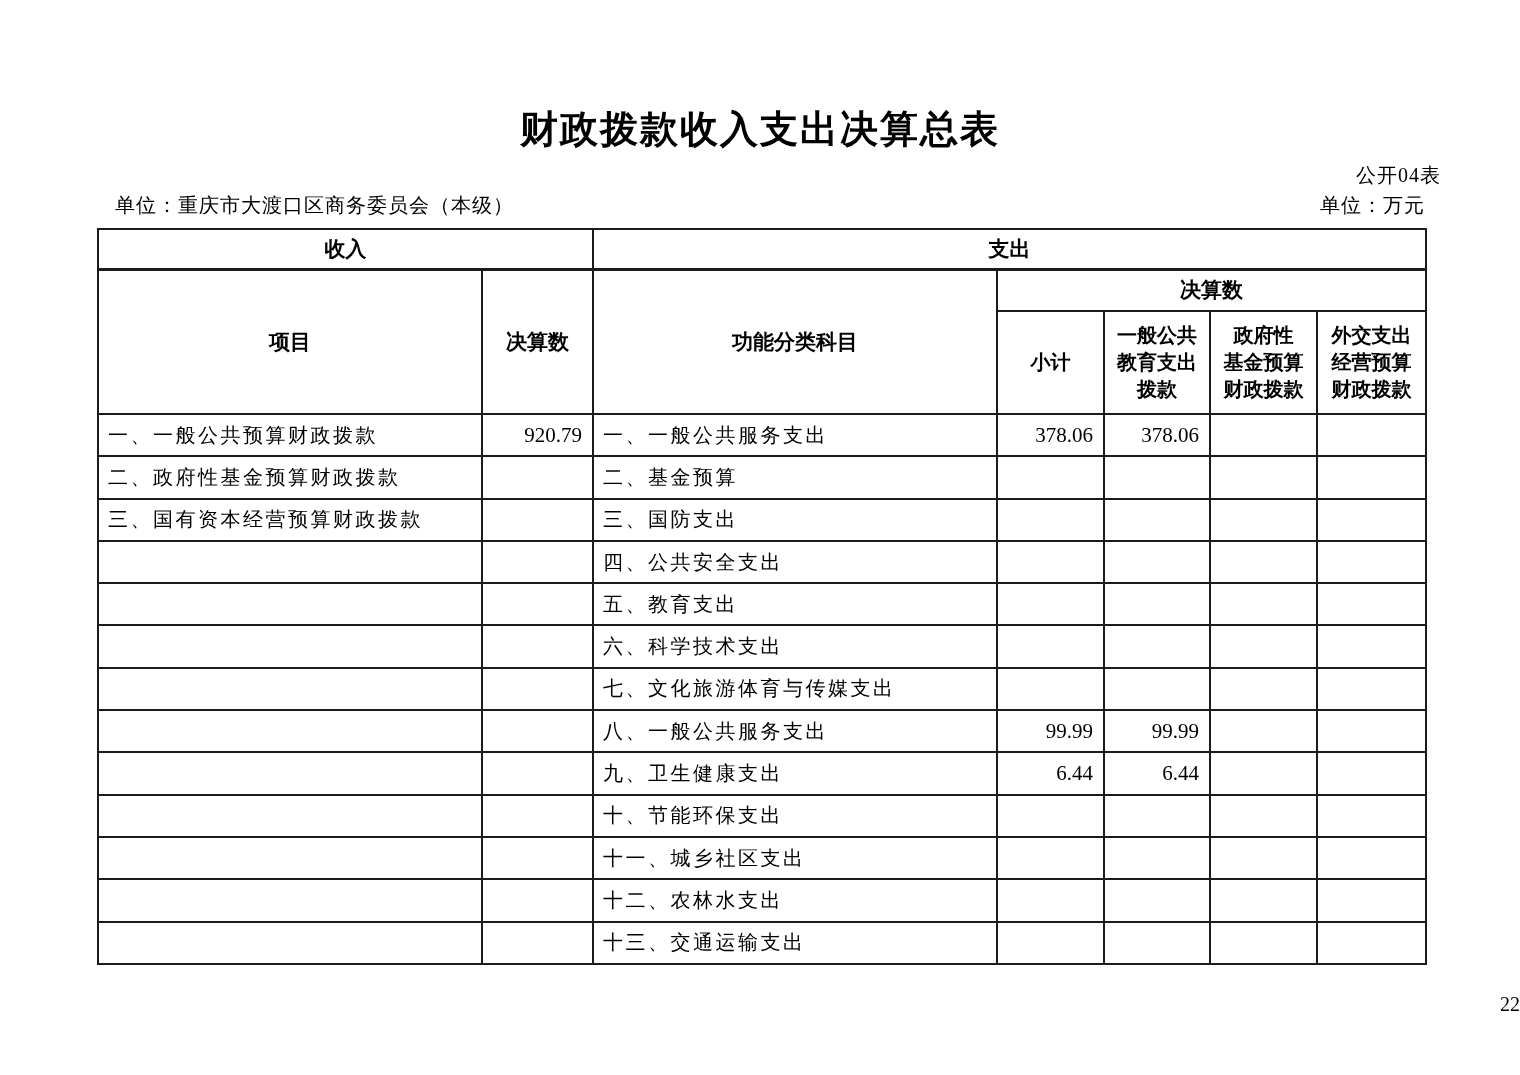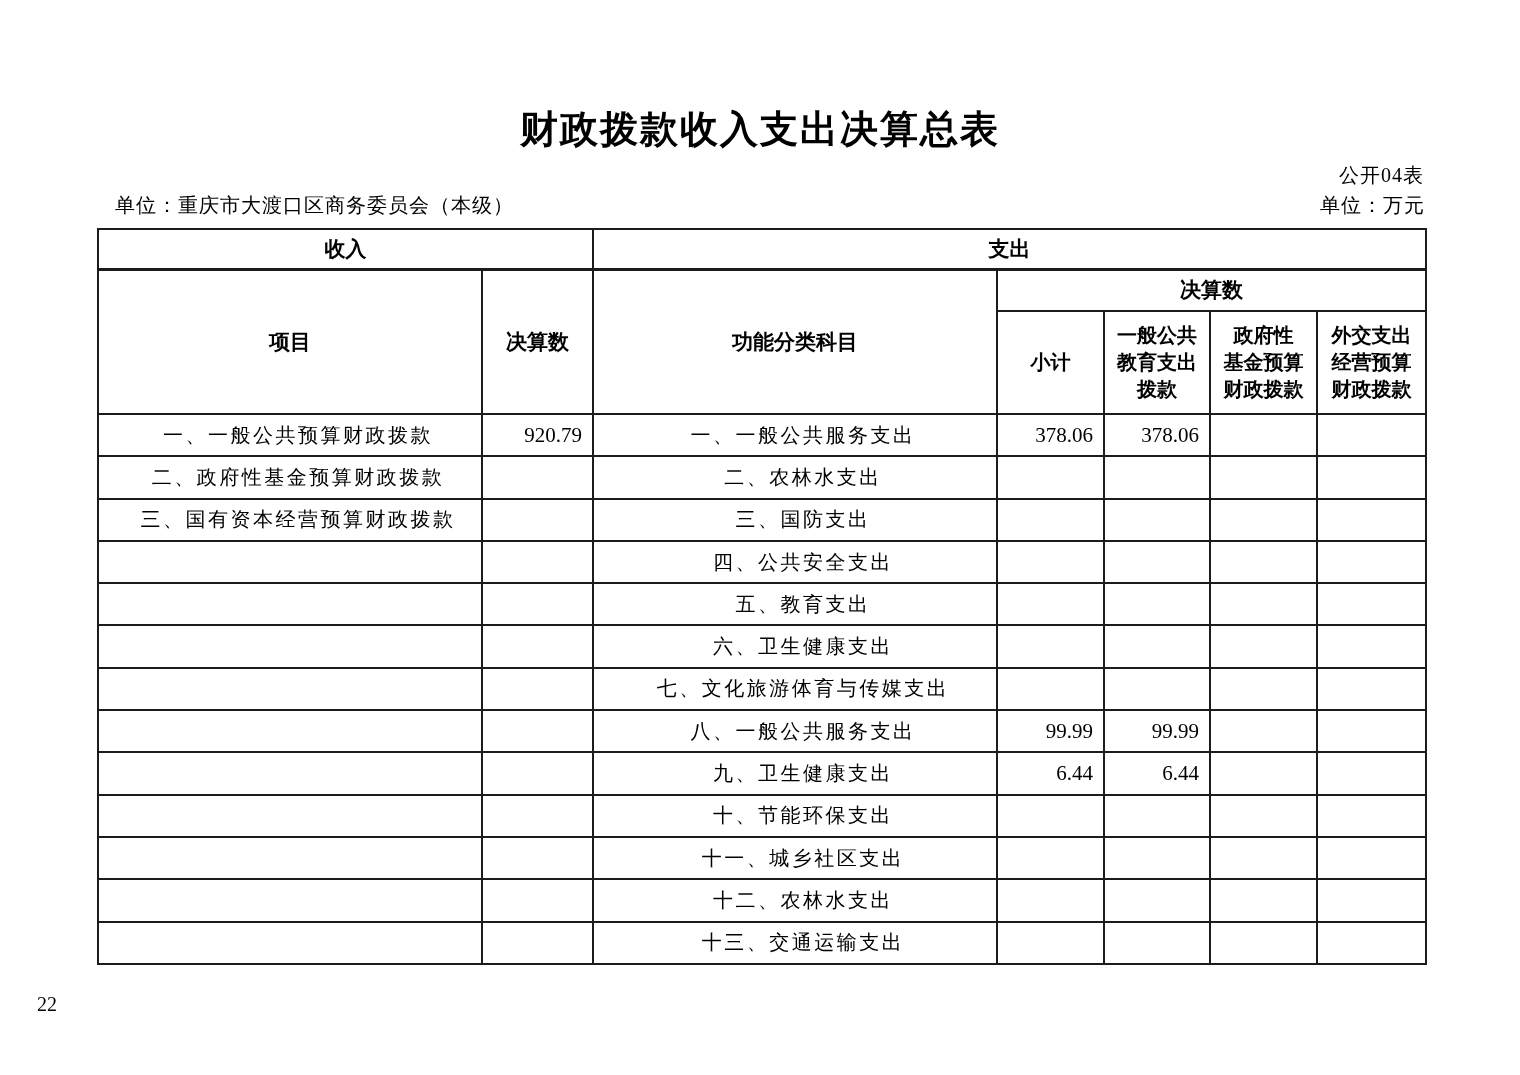--- a/index.html
+++ b/index.html
@@ -20,21 +20,21 @@
     right: 0;
     text-align: center;
     font-family: "Liberation Sans", sans-serif;
     font-weight: 700;
     font-size: 38px;
     letter-spacing: 2px;
   }
   .form-code {
     position: absolute;
     top: 162px;
-    right: 96px;
+    right: 79px;
     font-size: 20px;
     letter-spacing: 1px;
   }
   .meta-row {
     position: absolute;
     top: 192px;
     left: 99px;
     right: 95px;
     display: flex;
     justify-content: space-between;
@@ -63,39 +63,39 @@
     text-align: center;
     margin-left: 19px;
   }
   tr.r-h1 { height: 40px; }
   tr.r-h1 th { border-bottom-width: 3px; }
   tr.r-h2 { height: 42px; }
   tr.r-h3 { height: 88px; }
   tr.r-h3 th { font-size: 20px; line-height: 27px; font-weight: 700; padding: 10px 2px; }
   .fin-table tbody tr { height: 42.3px; }
   td.cell-item {
-    text-align: center;
-    padding-left: 20px;
+    text-align: left;
+    padding-left: 9px;
     padding-right: 4px;
     font-size: 20px;
     letter-spacing: 2.5px;
     white-space: nowrap;
   }
   td.cell-num {
     text-align: right;
     padding-right: 10px;
     font-size: 21px;
     font-family: "Liberation Serif", serif;
   }
   .page-number {
     position: absolute;
     top: 993px;
     left: 0;
     right: 0;
-    text-align: left;
+    text-align: right;
     font-size: 20px;
     padding-left: 37px;
   }
   .subhdr-line { display: block; }
 </style>
 </head>
 <body>
 
 <div class="page">
 
@@ -154,21 +154,21 @@
     <td class="cell-num">920.79</td>
     <td class="cell-item">一、一般公共服务支出</td>
     <td class="cell-num">378.06</td>
     <td class="cell-num">378.06</td>
     <td class="cell-num"></td>
     <td class="cell-num"></td>
   </tr>
         <tr>
     <td class="cell-item">二、政府性基金预算财政拨款</td>
     <td class="cell-num"></td>
-    <td class="cell-item">二、农林水支出</td>
+    <td class="cell-item">二、基金预算</td>
     <td class="cell-num"></td>
     <td class="cell-num"></td>
     <td class="cell-num"></td>
     <td class="cell-num"></td>
   </tr>
         <tr>
     <td class="cell-item">三、国有资本经营预算财政拨款</td>
     <td class="cell-num"></td>
     <td class="cell-item">三、国防支出</td>
     <td class="cell-num"></td>
@@ -190,21 +190,21 @@
     <td class="cell-num"></td>
     <td class="cell-item">五、教育支出</td>
     <td class="cell-num"></td>
     <td class="cell-num"></td>
     <td class="cell-num"></td>
     <td class="cell-num"></td>
   </tr>
         <tr>
     <td class="cell-item"></td>
     <td class="cell-num"></td>
-    <td class="cell-item">六、卫生健康支出</td>
+    <td class="cell-item">六、科学技术支出</td>
     <td class="cell-num"></td>
     <td class="cell-num"></td>
     <td class="cell-num"></td>
     <td class="cell-num"></td>
   </tr>
         <tr>
     <td class="cell-item"></td>
     <td class="cell-num"></td>
     <td class="cell-item">七、文化旅游体育与传媒支出</td>
     <td class="cell-num"></td>

